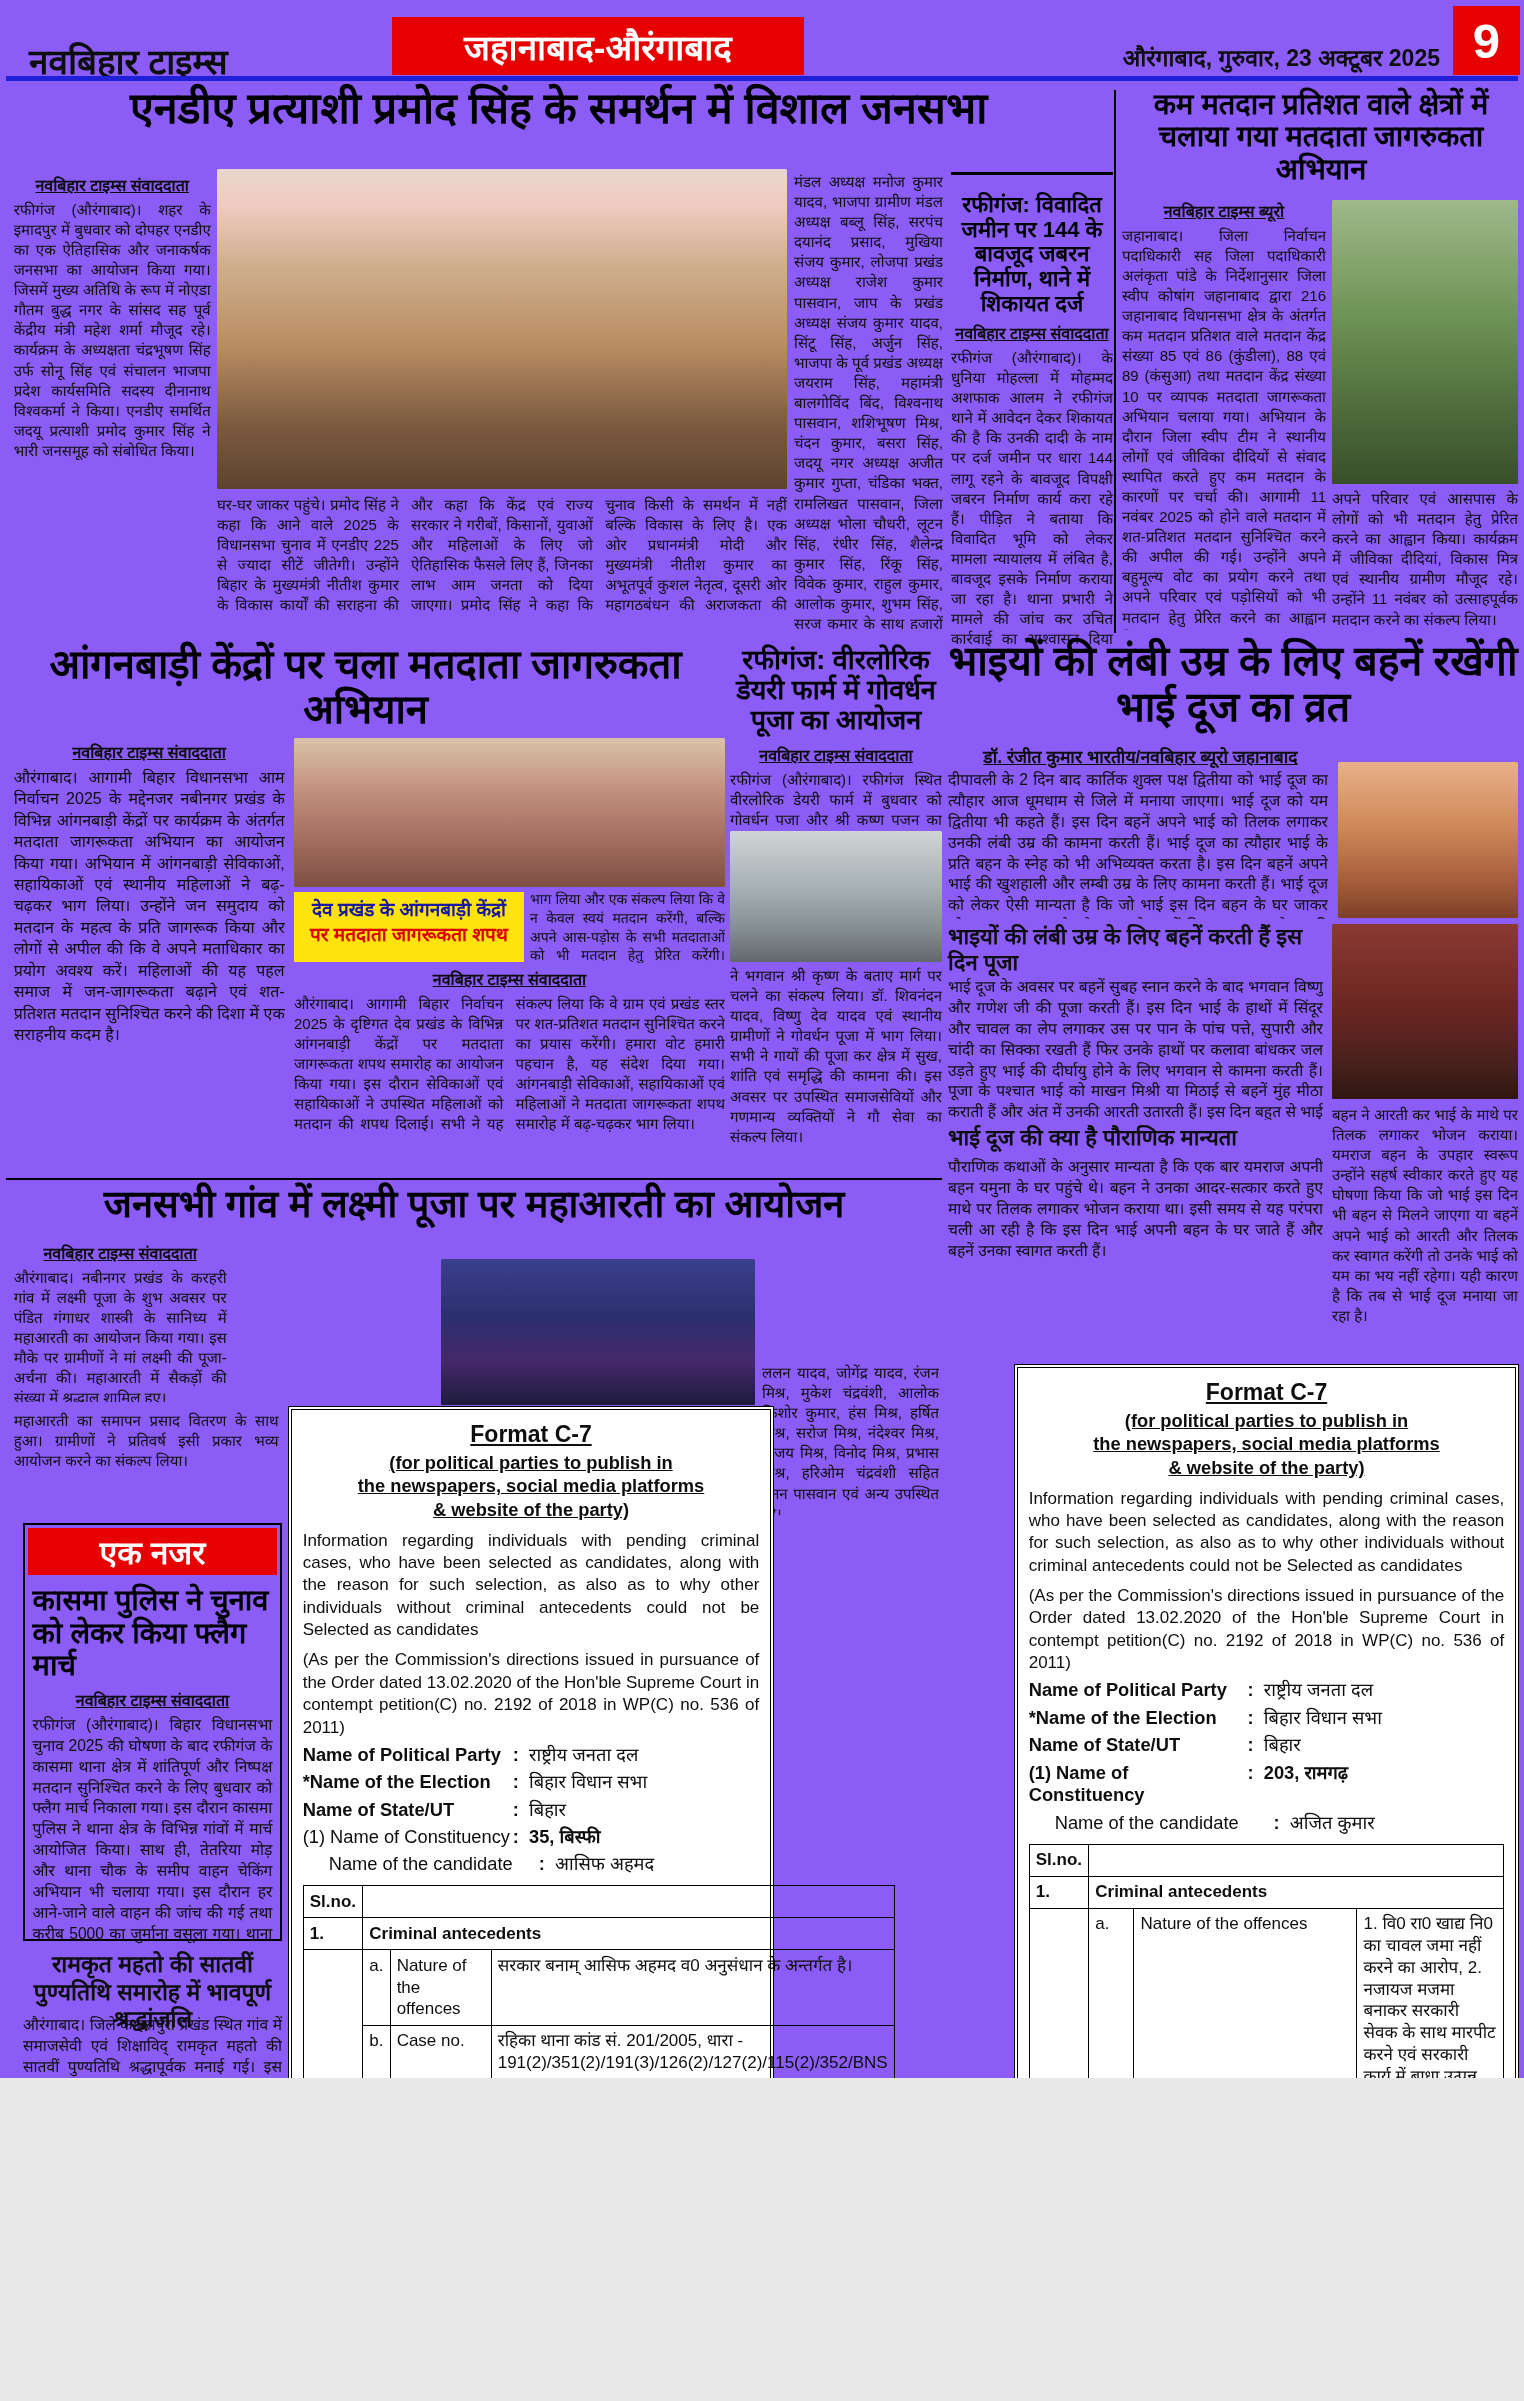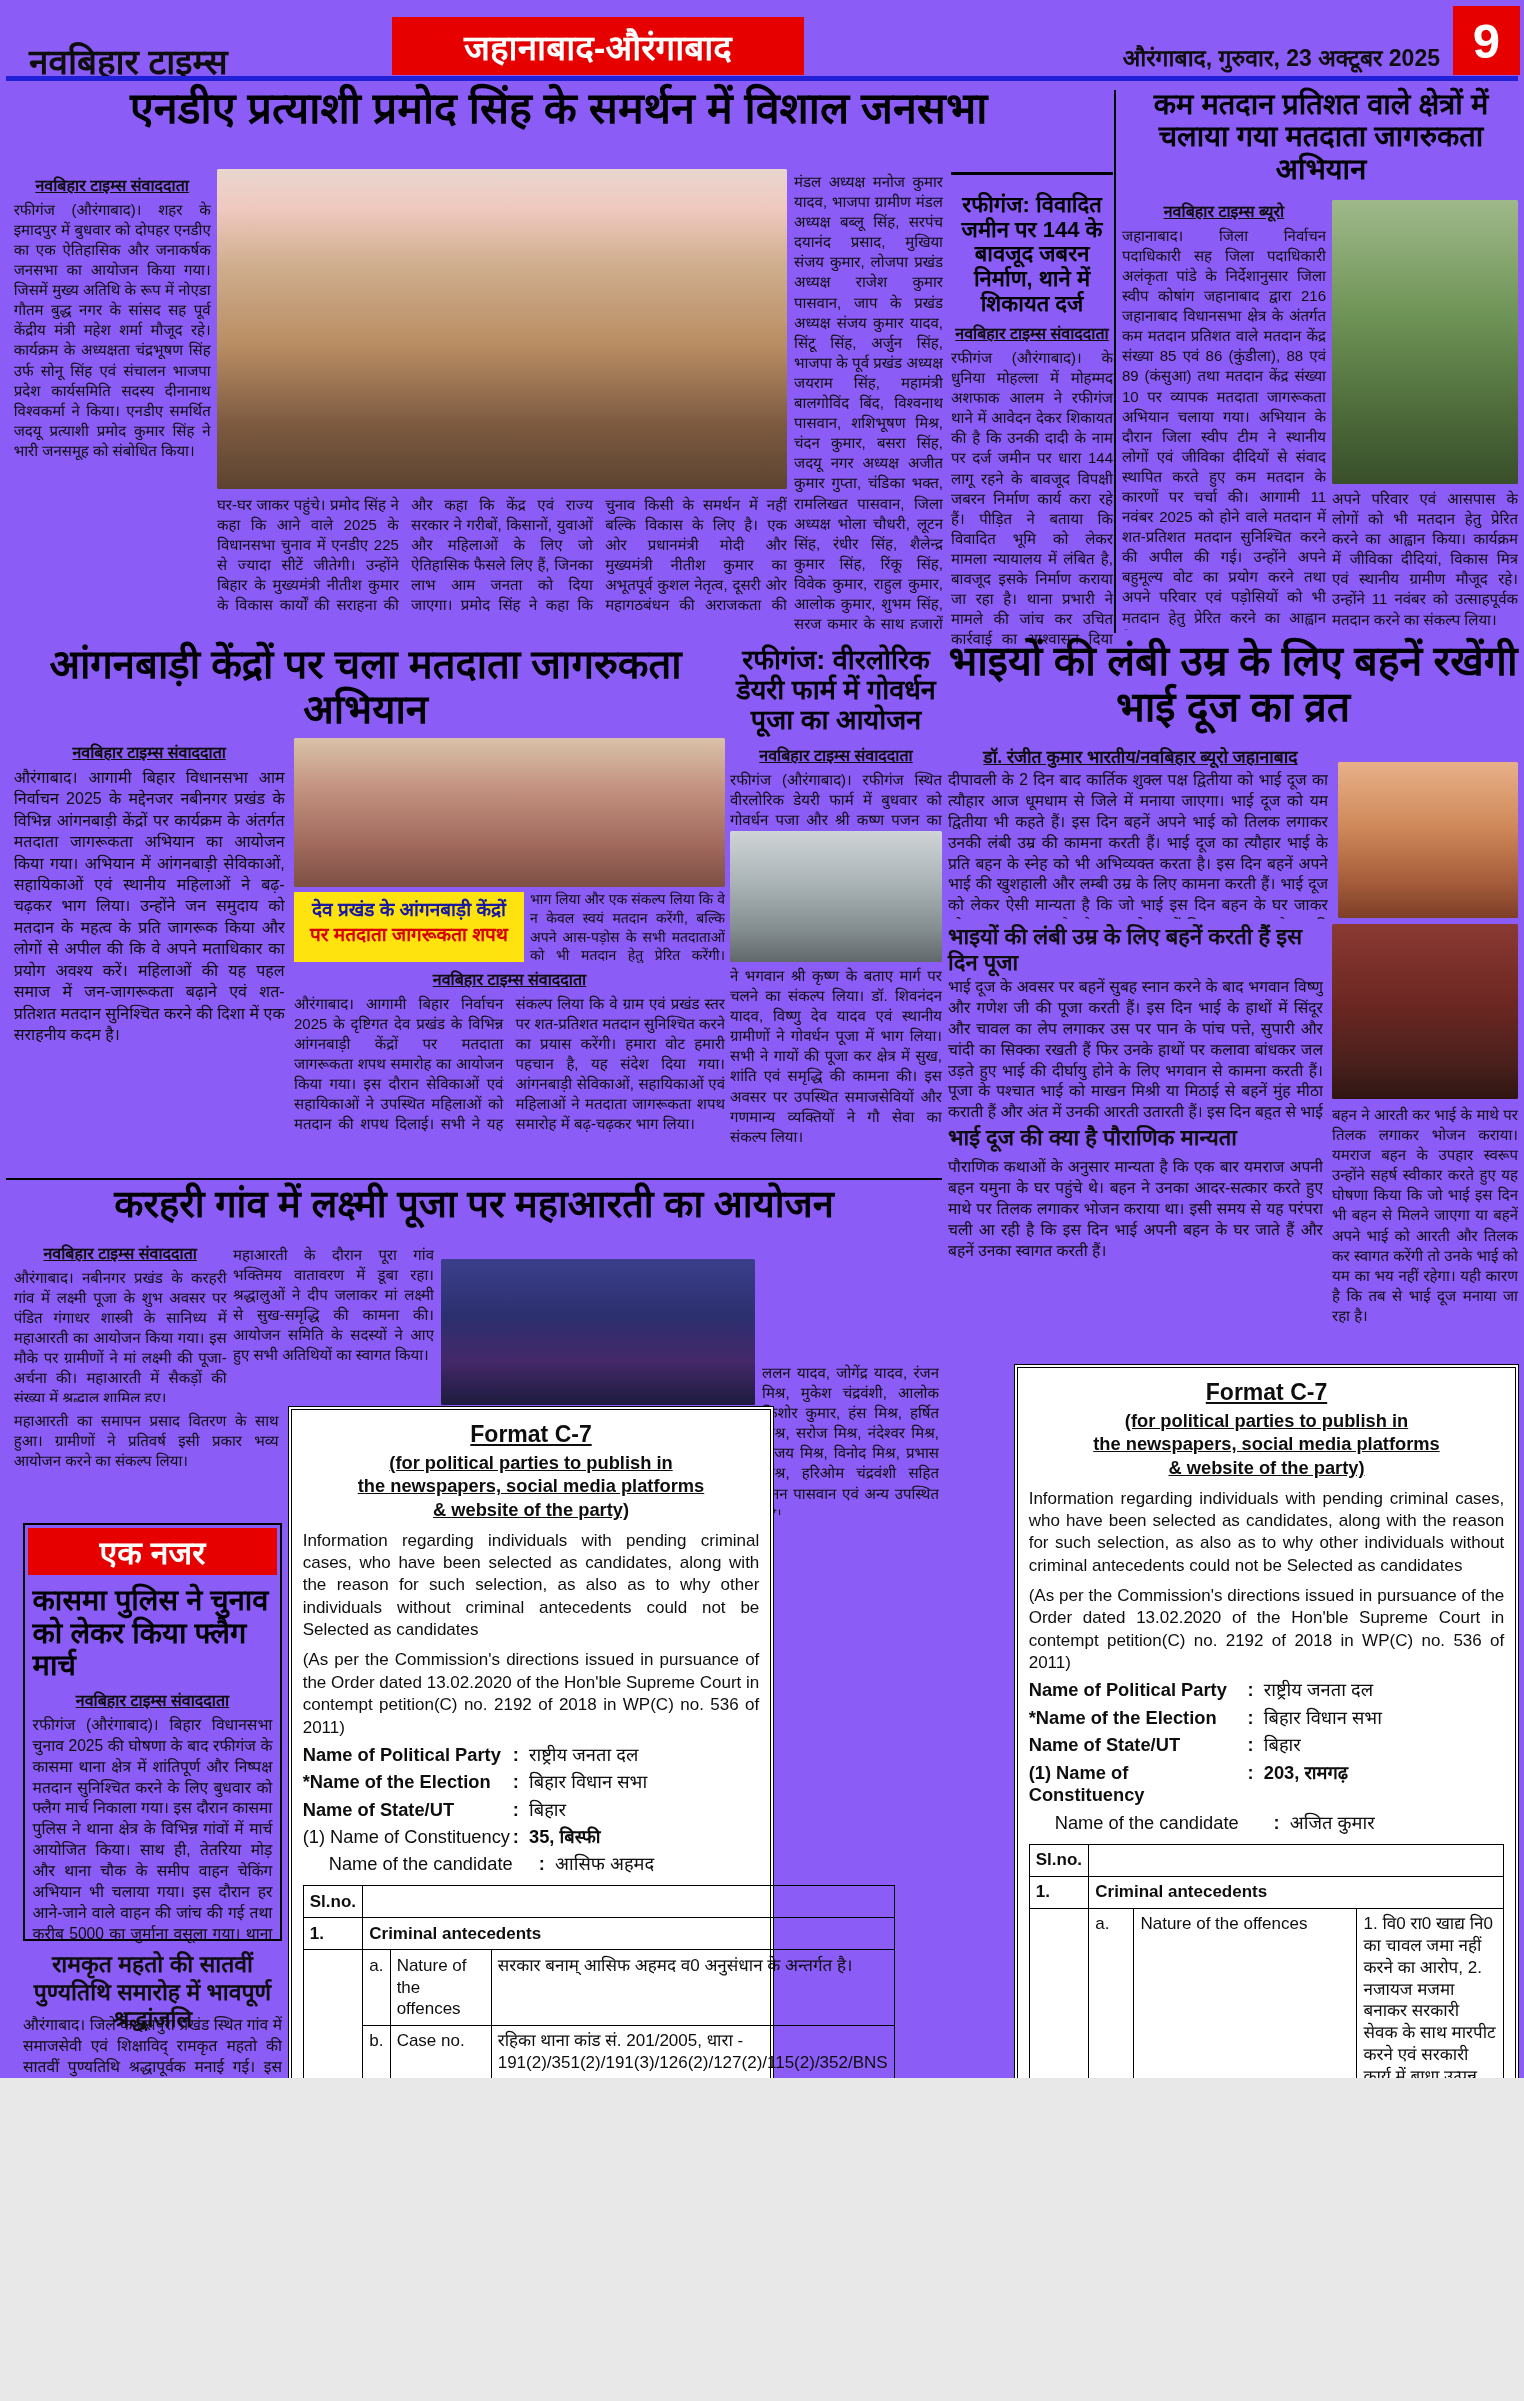--- a/index.html
+++ b/index.html
@@ -108,27 +108,26 @@
   <div class="abs photo ph-tilak" style="left:1338px;top:762px;width:180px;height:156px;"></div>
   <div class="abs body" style="left:948px;top:770px;width:380px;height:149px;font-size:15.6px;">दीपावली के 2 दिन बाद कार्तिक शुक्ल पक्ष द्वितीया को भाई दूज का त्यौहार आज धूमधाम से जिले में मनाया जाएगा। भाई दूज को यम द्वितीया भी कहते हैं। इस दिन बहनें अपने भाई को तिलक लगाकर उनकी लंबी उम्र की कामना करती हैं। भाई दूज का त्यौहार भाई के प्रति बहन के स्नेह को भी अभिव्यक्त करता है। इस दिन बहनें अपने भाई की खुशहाली और लम्बी उम्र के लिए कामना करती हैं। भाई दूज को लेकर ऐसी मान्यता है कि जो भाई इस दिन बहन के घर जाकर भोजन ग्रहण करता है और बहन के हाथों तिलक करवाता है उसकी अकाल मृत्यु नहीं होती है।</div>
   <div class="abs subheadbold" style="left:948px;top:924px;width:375px;height:50px;">भाइयों की लंबी उम्र के लिए बहनें करती हैं इस दिन पूजा</div>
   <div class="abs photo ph-aarti" style="left:1332px;top:924px;width:186px;height:175px;"></div>
   <div class="abs body" style="left:948px;top:977px;width:375px;height:143px;font-size:15.6px;">भाई दूज के अवसर पर बहनें सुबह स्नान करने के बाद भगवान विष्णु और गणेश जी की पूजा करती हैं। इस दिन भाई के हाथों में सिंदूर और चावल का लेप लगाकर उस पर पान के पांच पत्ते, सुपारी और चांदी का सिक्का रखती हैं फिर उनके हाथों पर कलावा बांधकर जल उड़ते हुए भाई की दीर्घायु होने के लिए भगवान से कामना करती हैं। पूजा के पश्चात भाई को माखन मिश्री या मिठाई से बहनें मुंह मीठा कराती हैं और अंत में उनकी आरती उतारती हैं। इस दिन बहुत से भाई अपनी बहनों के घर जाकर भोजन भी करते हैं और उन्हें कुछ उपहार स्वरूप भेंट करते हैं।</div>
   <div class="abs body" style="left:1332px;top:1105px;width:186px;height:251px;">बहन ने आरती कर भाई के माथे पर तिलक लगाकर भोजन कराया। यमराज बहन के उपहार स्वरूप उन्होंने सहर्ष स्वीकार करते हुए यह घोषणा किया कि जो भाई इस दिन भी बहन से मिलने जाएगा या बहनें अपने भाई को आरती और तिलक कर स्वागत करेंगी तो उनके भाई को यम का भय नहीं रहेगा। यही कारण है कि तब से भाई दूज मनाया जा रहा है।</div>
   <div class="abs subheadbold" style="left:948px;top:1125px;width:375px;height:29px;">भाई दूज की क्या है पौराणिक मान्यता</div>
   <div class="abs body" style="left:948px;top:1157px;width:375px;height:200px;font-size:15.6px;">पौराणिक कथाओं के अनुसार मान्यता है कि एक बार यमराज अपनी बहन यमुना के घर पहुंचे थे। बहन ने उनका आदर-सत्कार करते हुए माथे पर तिलक लगाकर भोजन कराया था। इसी समय से यह परंपरा चली आ रही है कि इस दिन भाई अपनी बहन के घर जाते हैं और बहनें उनका स्वागत करती हैं।</div>
 
   <div class="abs" style="left:6.1px;top:1178px;width:936px;height:2.3px;background:#000;"></div>
-  <div class="abs hl" style="left:6.1px;top:1183px;width:936px;font-size:38px;white-space:nowrap;">करहरी गांव में लक्ष्मी पूजा पर महाआरती का आयोजन</div>
+  <div class="abs hl" style="left:6.1px;top:1183px;width:936px;font-size:38px;white-space:nowrap;">जनसभी गांव में लक्ष्मी पूजा पर महाआरती का आयोजन</div>
 
   <div class="abs" style="left:13.7px;top:1242px;width:213px;height:163px;">
     <div class="byline">नवबिहार टाइम्स संवाददाता</div>
     <div class="body" style="height:134px;">औरंगाबाद। नबीनगर प्रखंड के करहरी गांव में लक्ष्मी पूजा के शुभ अवसर पर पंडित गंगाधर शास्त्री के सानिध्य में महाआरती का आयोजन किया गया। इस मौके पर ग्रामीणों ने मां लक्ष्मी की पूजा-अर्चना की। महाआरती में सैकड़ों की संख्या में श्रद्धालु शामिल हुए।</div>
   </div>
-  <div class="abs body" style="left:233px;top:1245px;width:201px;height:160px;">महाआरती के दौरान पूरा गांव भक्तिमय वातावरण में डूबा रहा। श्रद्धालुओं ने दीप जलाकर मां लक्ष्मी से सुख-समृद्धि की कामना की। आयोजन समिति के सदस्यों ने आए हुए सभी अतिथियों का स्वागत किया।</div>
   <div class="abs photo ph-night" style="left:441px;top:1259px;width:314px;height:146px;"></div>
   <div class="abs body" style="left:762px;top:1363px;width:177px;height:152px;">ललन यादव, जोगेंद्र यादव, रंजन मिश्र, मुकेश चंद्रवंशी, आलोक किशोर कुमार, हंस मिश्र, हर्षित मिश्र, सरोज मिश्र, नंदेश्वर मिश्र, विजय मिश्र, विनोद मिश्र, प्रभास मिश्र, हरिओम चंद्रवंशी सहित मनन पासवान एवं अन्य उपस्थित रहे।</div>
   <div class="abs body" style="left:13.7px;top:1411px;width:265px;height:107px;">महाआरती का समापन प्रसाद वितरण के साथ हुआ। ग्रामीणों ने प्रतिवर्ष इसी प्रकार भव्य आयोजन करने का संकल्प लिया।</div>
 
   <div class="abs" style="left:23px;top:1523px;width:259px;height:418px;border:2.3px solid #000;box-sizing:border-box;">
     <div class="flagbox" style="height: 47px; font-size: 32px; margin: 3px; background: rgb(230, 0, 0);">एक नजर</div>
     <div class="hl" style="font-size:29px;font-weight:600;padding:6.1px 7.6px 3px 7.6px;text-align:left;">कासमा पुलिस ने चुनाव को लेकर किया फ्लैग मार्च</div>
     <div class="byline" style="margin-top:4.6px;">नवबिहार टाइम्स संवाददाता</div>
     <div class="body" style="padding:0 7.6px;height:229px;font-size:15.6px;">रफीगंज (औरंगाबाद)। बिहार विधानसभा चुनाव 2025 की घोषणा के बाद रफीगंज के कासमा थाना क्षेत्र में शांतिपूर्ण और निष्पक्ष मतदान सुनिश्चित करने के लिए बुधवार को फ्लैग मार्च निकाला गया। इस दौरान कासमा पुलिस ने थाना क्षेत्र के विभिन्न गांवों में मार्च आयोजित किया। साथ ही, तेतरिया मोड़ और थाना चौक के समीप वाहन चेकिंग अभियान भी चलाया गया। इस दौरान हर आने-जाने वाले वाहन की जांच की गई तथा करीब 5000 का जुर्माना वसूला गया। थाना प्रभारी ने कहा कि यह कदम मतदान के दौरान भयमुक्त वातावरण बनाने, कानून व्यवस्था बनाए रखने और मतदान प्रतिशत बढ़ाने के लिए उठाया गया है।</div>
   </div>

